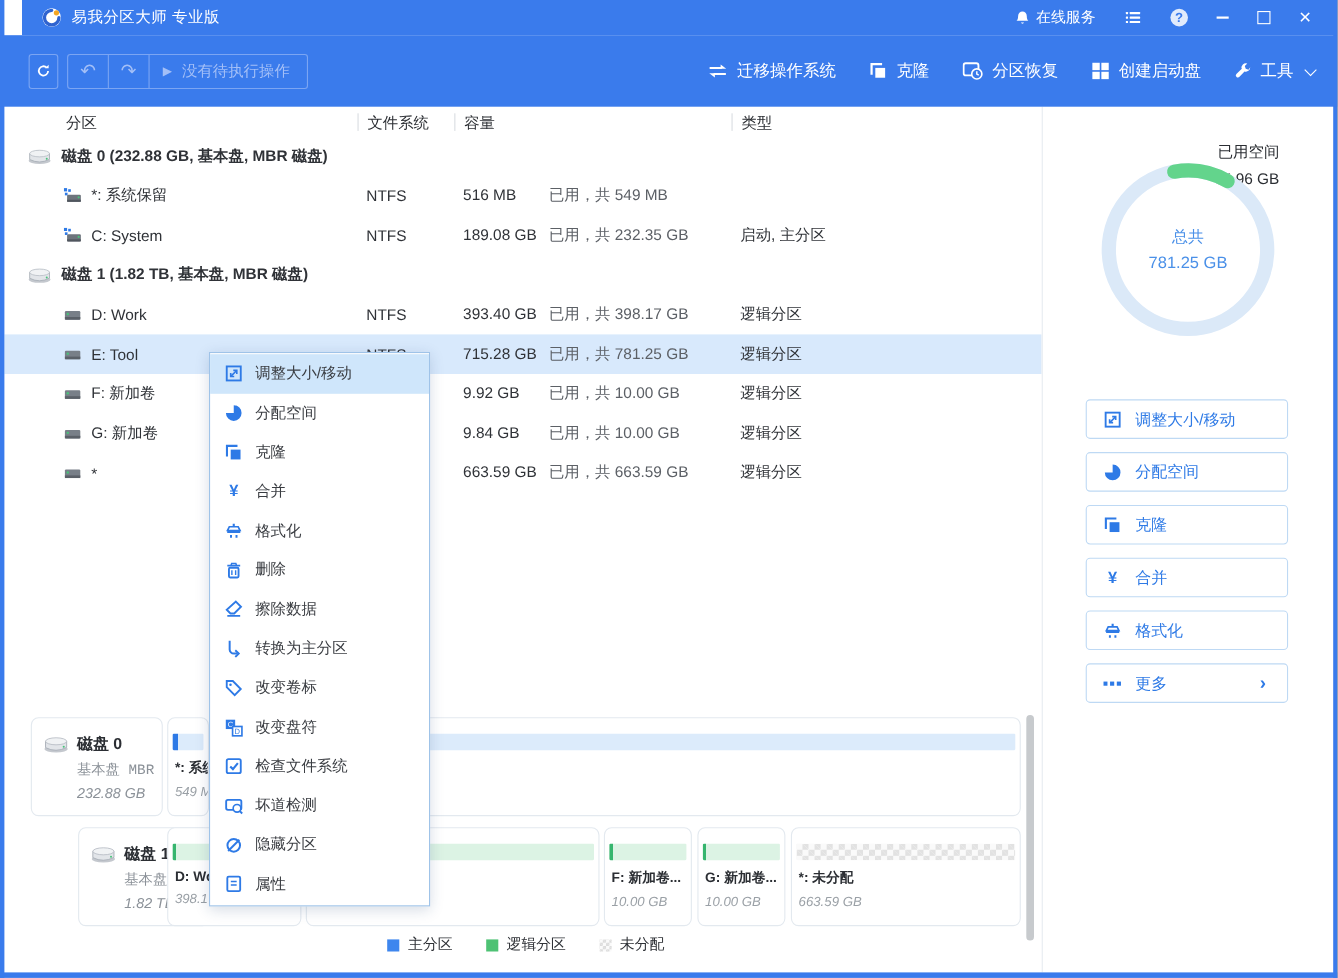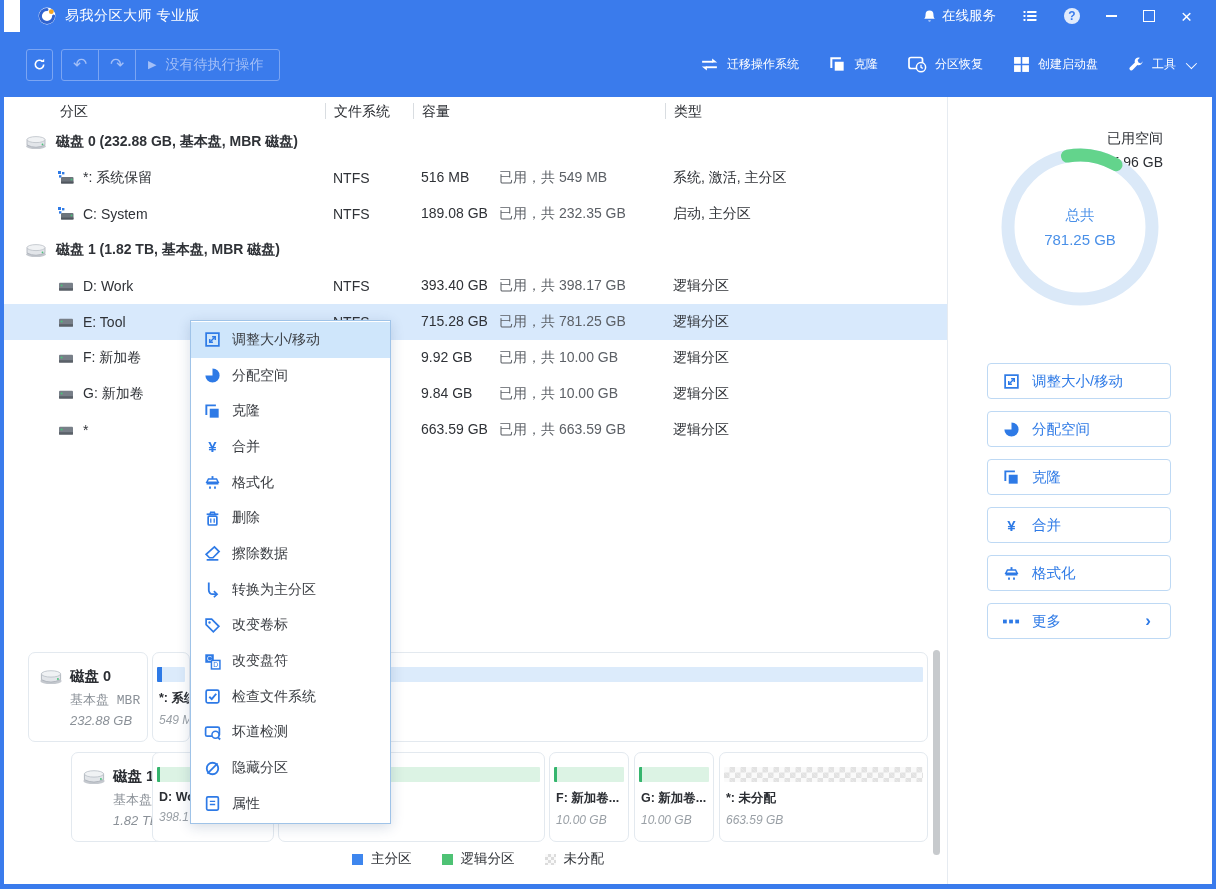--- a/index.html
+++ b/index.html
@@ -27,21 +27,21 @@
   .toolbar{position:absolute;left:0;top:32px;right:0;height:65px;background:#3a7bec;display:flex;align-items:center;z-index:6;}
   .tool-left{display:flex;align-items:center;margin-left:26px;gap:8px;}
   .sq-btn{width:27px;height:32px;border:1px solid #7ba5f3;border-radius:3px;display:flex;align-items:center;justify-content:center;color:#fff;background:none;}
   .sq-btn svg{width:15px;height:15px;}
   .grp{display:flex;align-items:stretch;border:1px solid #7ba5f3;border-radius:3px;height:32px;box-sizing:border-box;}
   .grp-btn{display:flex;align-items:center;justify-content:center;color:#a3bff7;font-size:17px;width:36px;background:none;border:none;}
   .grp-sep{width:1px;background:#7ba5f3;}
   .pending{display:flex;align-items:center;gap:9px;color:#a3bff7;font-size:14px;padding:0 16px 0 12px;}
   .pending .play{font-size:11px;}
   .tool-right{margin-left:auto;display:flex;align-items:center;gap:30px;padding-right:22px;}
-  .action{display:flex;align-items:center;gap:8px;color:#fff;font-size:12px;background:none;border:none;font-family:inherit;padding:0;}
+  .action{display:flex;align-items:center;gap:8px;color:#fff;font-size:15px;background:none;border:none;font-family:inherit;padding:0;}
   .action svg{width:19px;height:17px;}
   .chev-down{width:7px;height:7px;border-right:1.8px solid #fff;border-bottom:1.8px solid #fff;transform:rotate(45deg) translateY(-2px);margin-left:2px;}
 
   
   .content{position:absolute;left:4px;top:97px;width:943px;height:555px;background:#fff;}
   .sidebar{position:absolute;left:947px;top:97px;width:265px;height:787px;background:#fff;border-left:1px solid #e6ebf1;box-sizing:border-box;}
 
   
   .thead,.trow{display:grid;grid-template-columns:300px 88px 252px 1fr;align-items:center;padding-left:21px;}
   .thead{height:27px;font-size:14px;color:#2b2e33;}
@@ -284,21 +284,20 @@
               <circle cx="13.5" cy="8.4" r="1" fill="#49c27a"></circle>
             </svg>
           </span>
           <span>*: 系统保留</span>
         </div>
       <div class="c-fs">NTFS</div>
       <div class="c-cap">
           <span class="used">516 MB</span>
           <span class="dim"><span>已用，共</span>&nbsp;<span>549 MB</span></span>
         </div>
-      <div class="c-type">系统, 激活, 主分区</div>
     </div>
     <div class="trow">
       <div class="c-name part">
           <span class="ic-part">
             <svg viewBox="0 0 16 14" style="width: 100%; height: 100%;">
               <g fill="#2e7ae6">
                 <rect x="0" y="0" width="3" height="3"></rect>
                 <rect x="4" y="1" width="2.4" height="2.4"></rect>
                 <rect x="1" y="4.2" width="2.4" height="2.4"></rect>
               </g>

